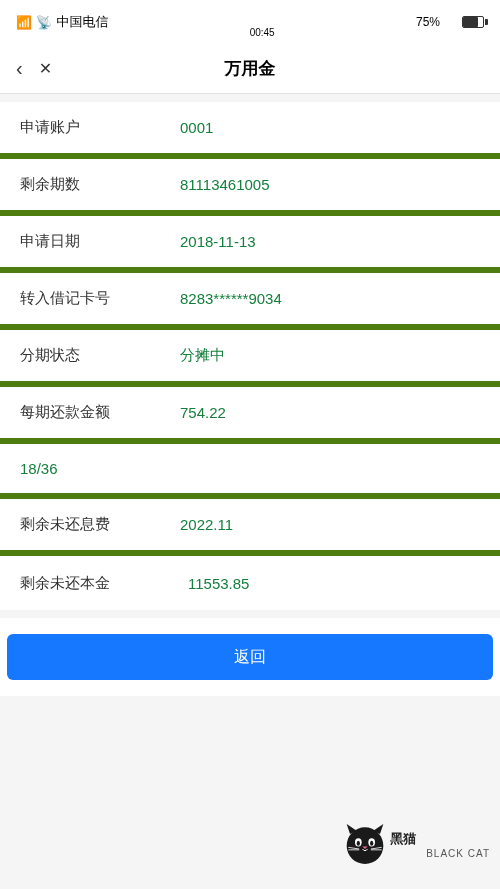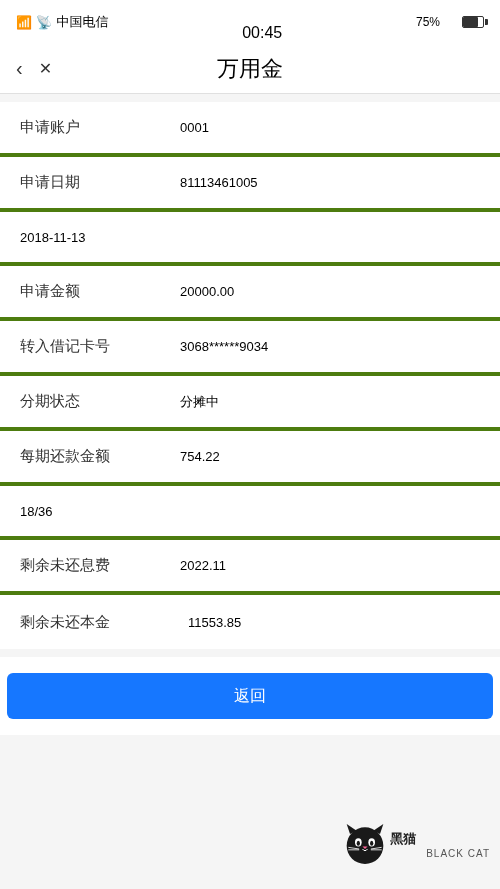--- a/index.html
+++ b/index.html
@@ -22,21 +22,21 @@
       padding: 0 16px;
       font-size: 13px;
       font-weight: 500;
     }
     .status-left {
       display: flex;
       align-items: center;
       gap: 4px;
     }
     .status-center {
-      font-size: 16px;
+      font-size: 10px;
       font-weight: 500;
       margin-top: 21px;
     }
     .status-right {
       display: flex;
       align-items: center;
       gap: 20px;
       font-size: 12px;
     }
     .battery-icon {
@@ -78,56 +78,56 @@
     }
     .nav-left {
       display: flex;
       align-items: center;
       gap: 16px;
     }
     .nav-title {
       position: absolute;
       left: 50%;
       transform: translateX(-50%);
-      font-size: 22px;
-      font-weight: 400;
+      font-size: 17px;
+      font-weight: 700;
       color: #000;
     }
     .nav-icon {
       font-size: 20px;
       color: #333;
       cursor: pointer;
     }
 
     
     .content {
       background: white;
       margin: 8px 0;
     }
 
     .row {
       display: flex;
       align-items: center;
       padding: 16px 20px;
-      border-bottom: 4px solid #4d7c0f;
+      border-bottom: 6px solid #4d7c0f;
       min-height: 54px;
     }
     .row:last-child {
       border-bottom: none;
       gap: 8px;
     }
     .row-label {
       color: #333;
       font-size: 15px;
       width: 160px;
       flex-shrink: 0;
     }
     .row-value {
-      color: #000000;
-      font-size: 13px;
+      color: #15803d;
+      font-size: 15px;
       flex: 1;
     }
 
     
     .button-area {
       display: flex;
       gap: 16px;
       padding: 16px 7px;
       background: white;
       margin-top: 8px;
@@ -185,33 +185,30 @@
   </div>
   <span class="nav-title">万用金</span>
 </div>
 
 <div class="content" id="rows-container">
 <div class="row">
       <span class="row-label">申请账户</span>
       <span class="row-value">0001</span>
     </div>
     <div class="row">
+      <span class="row-label">剩余期数</span>
+      <span class="row-value">81113461005</span>
+    </div>
+    <div class="row">
       <span class="row-label">申请日期</span>
-      <span class="row-value">81113461005</span>
-    </div>
-    <div class="row">
       <span class="row-value">2018-11-13</span>
     </div>
     <div class="row">
-      <span class="row-label">申请金额</span>
-      <span class="row-value">20000.00</span>
-    </div>
-    <div class="row">
       <span class="row-label">转入借记卡号</span>
-      <span class="row-value">3068******9034</span>
+      <span class="row-value">8283******9034</span>
     </div>
     <div class="row">
       <span class="row-label">分期状态</span>
       <span class="row-value">分摊中</span>
     </div>
     <div class="row">
       <span class="row-label">每期还款金额</span>
       <span class="row-value">754.22</span>
     </div>
     <div class="row">

